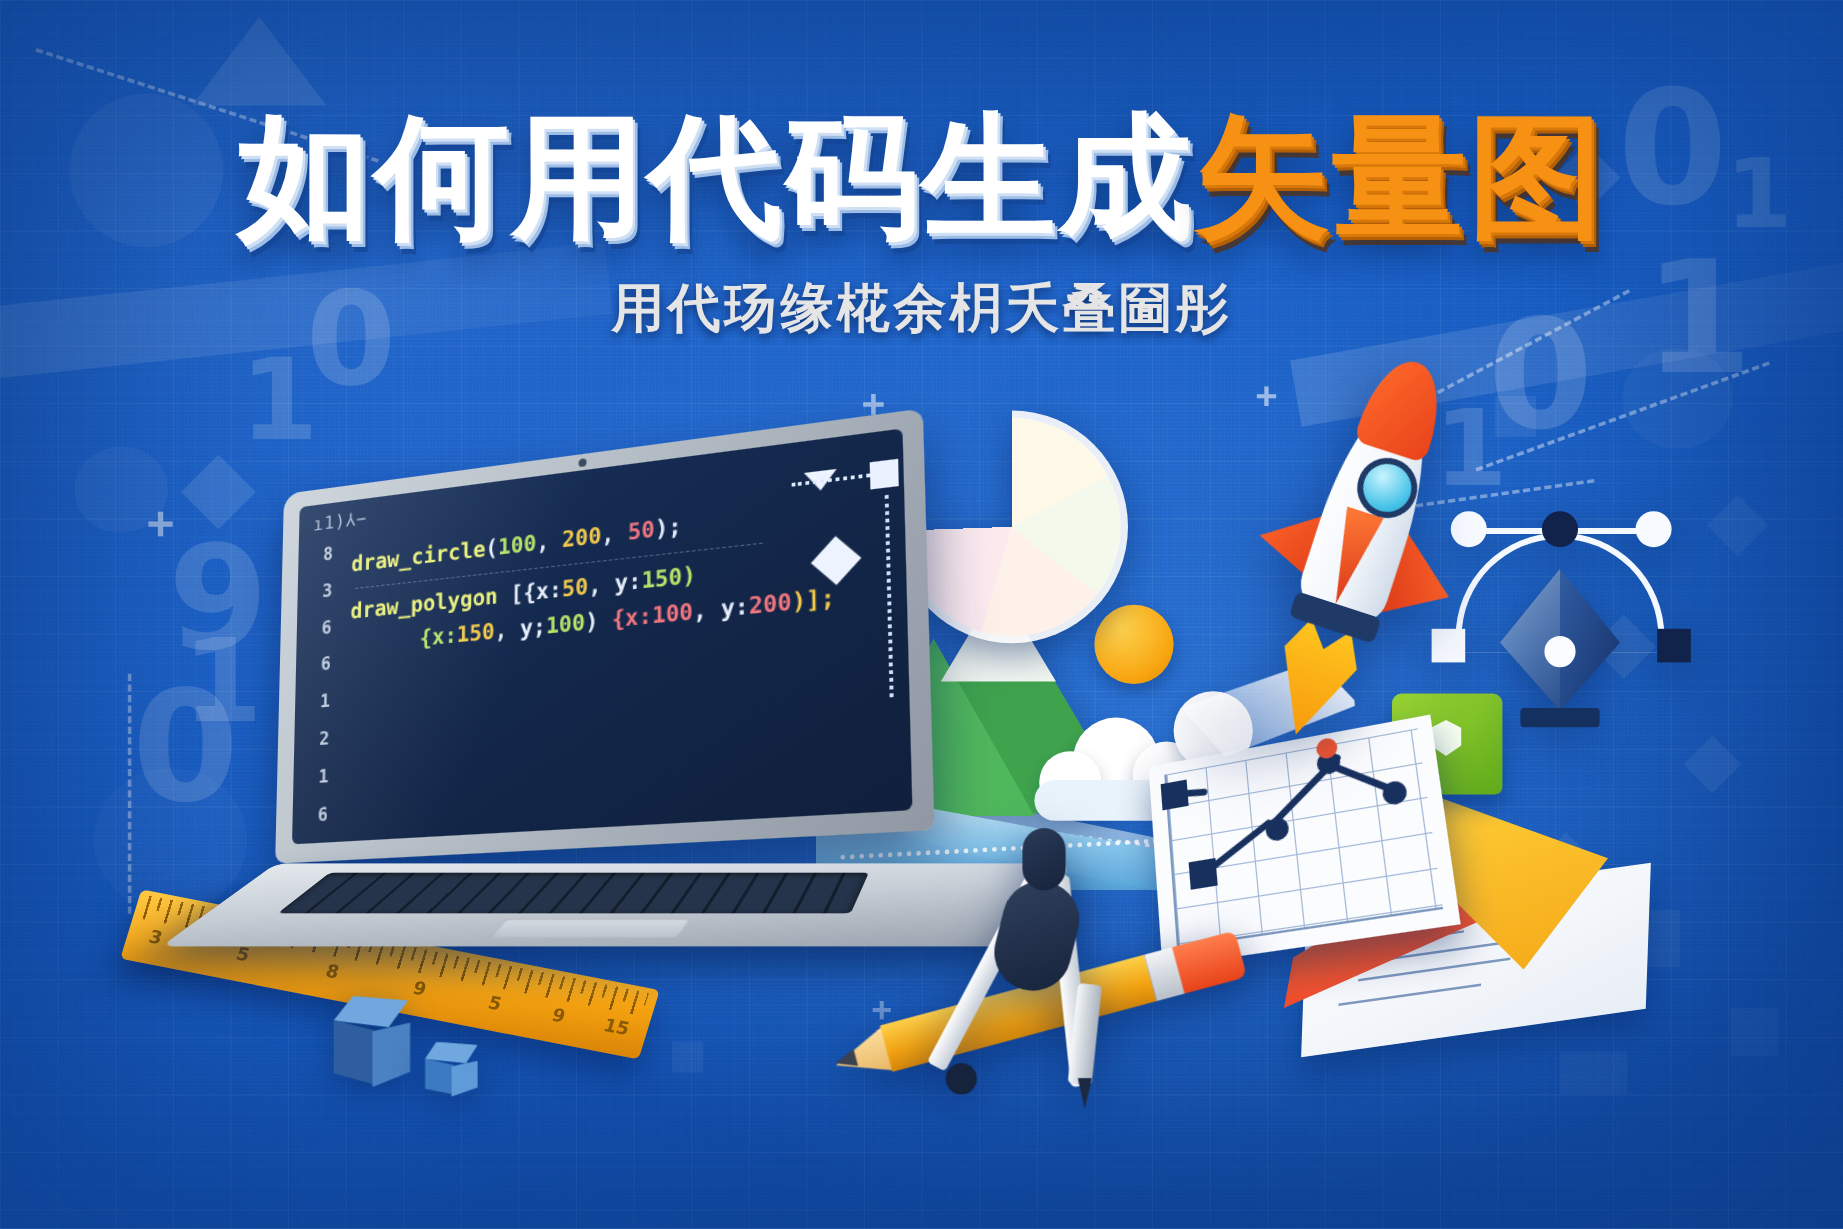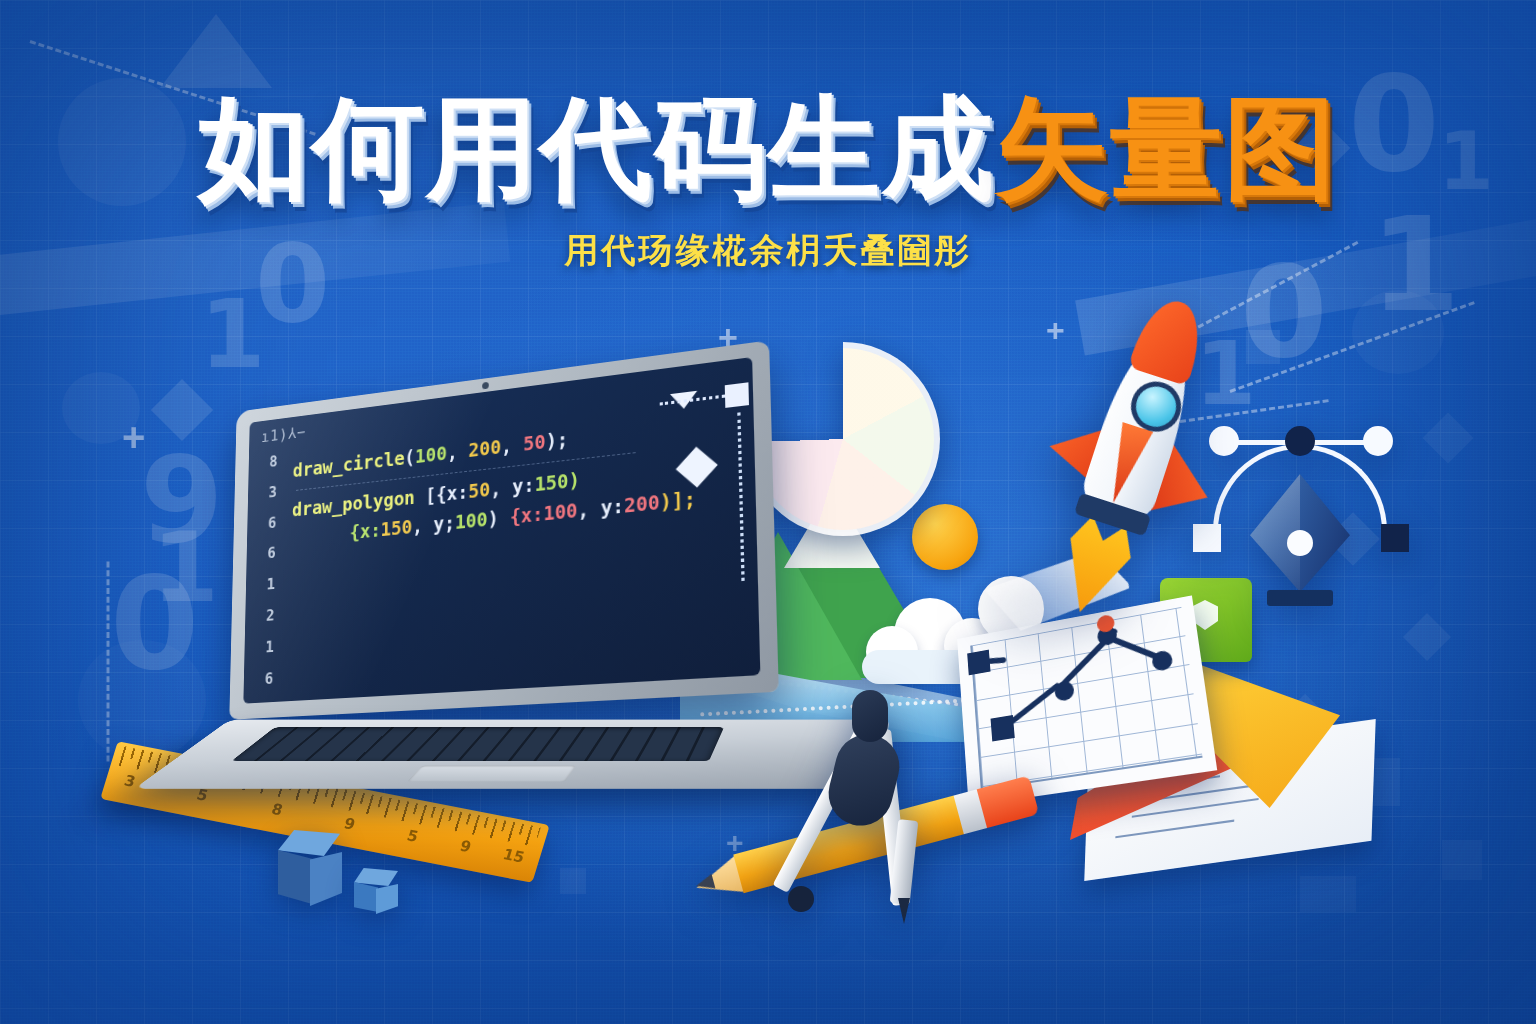--- a/index.html
+++ b/index.html
@@ -79,21 +79,21 @@
   .main-title .o{
     color:#F79113;
     text-shadow:
       2px 2px 0 #d8780a, 4px 5px 0 #b35f06,
       6px 9px 0 rgba(90,45,5,.7),
       0 16px 26px rgba(5,35,90,.6);
   }
   .sub-title{
     margin-top:20px;
     font-family:"DejaVu Sans","Liberation Sans",sans-serif;
-    font-size:34px; font-weight:700; color:#fde047; letter-spacing:3px;
+    font-size:44px; font-weight:700; color:#e5e5e5; letter-spacing:3px;
     text-shadow:0 3px 8px rgba(5,35,90,.75);
     white-space:nowrap;
   }
 
   
   .laptop{ position:absolute; left:185px; top:375px; width:700px; height:520px; z-index:30; }
   .lid{
     position:absolute; left:20px; top:0; width:560px; height:330px;
     background:linear-gradient(120deg,#cfd6dd,#aeb7c0 55%,#8f98a3);
     border-radius:16px 12px 8px 10px;

